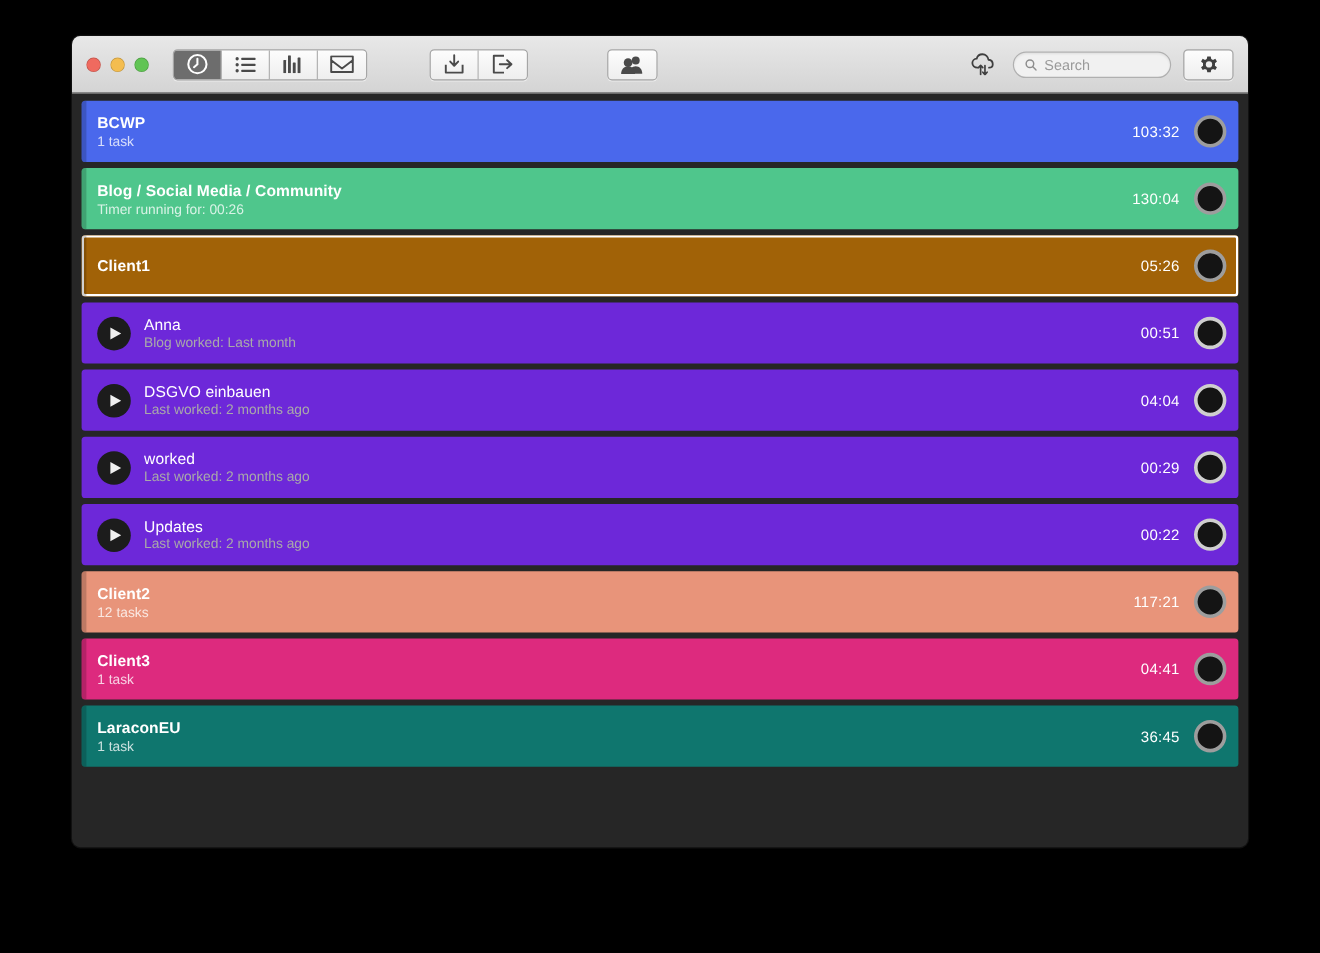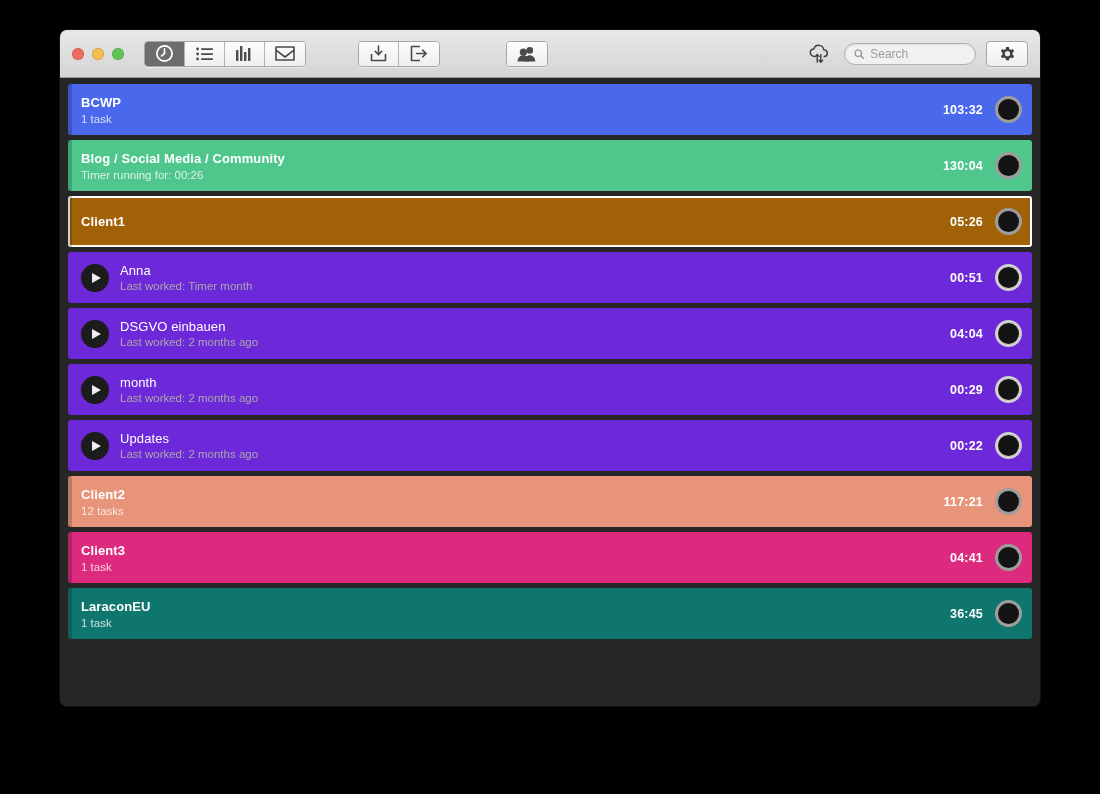--- a/index.html
+++ b/index.html
@@ -156,21 +156,21 @@
     letter-spacing: .1px;
     white-space: nowrap;
   }
   .row .sub {
     font-size: 11.5px;
     color: rgba(255,255,255,.78);
     white-space: nowrap;
   }
   .row .time {
     font-size: 12.5px;
-    font-weight: bold;
+    font-weight: normal;
     color: #ffffff;
     margin-right: 12px;
     letter-spacing: .2px;
     margin-left: 46px;
   }
 
   .ring {
     width: 27px; height: 27px;
     border-radius: 50%;
     background: #141414;
@@ -338,21 +338,21 @@
       <span class="time">05:26</span>
       <span class="ring"></span>
     </div>
 
     <div class="row task">
       <span class="play">
           <span class="tri"></span>
         </span>
       <div class="texts">
         <span class="title">Anna</span>
-        <span class="sub">Last worked: Timer month</span>
+        <span class="sub">Blog worked: Last month</span>
       </div>
       <span class="time">00:51</span>
       <span class="ring"></span>
     </div>
 
     <div class="row task">
       <span class="play">
           <span class="tri"></span>
         </span>
       <div class="texts">
@@ -361,21 +361,21 @@
       </div>
       <span class="time">04:04</span>
       <span class="ring"></span>
     </div>
 
     <div class="row task">
       <span class="play">
           <span class="tri"></span>
         </span>
       <div class="texts">
-        <span class="title">month</span>
+        <span class="title">worked</span>
         <span class="sub">Last worked: 2 months ago</span>
       </div>
       <span class="time">00:29</span>
       <span class="ring"></span>
     </div>
 
     <div class="row task">
       <span class="play">
           <span class="tri"></span>
         </span>

